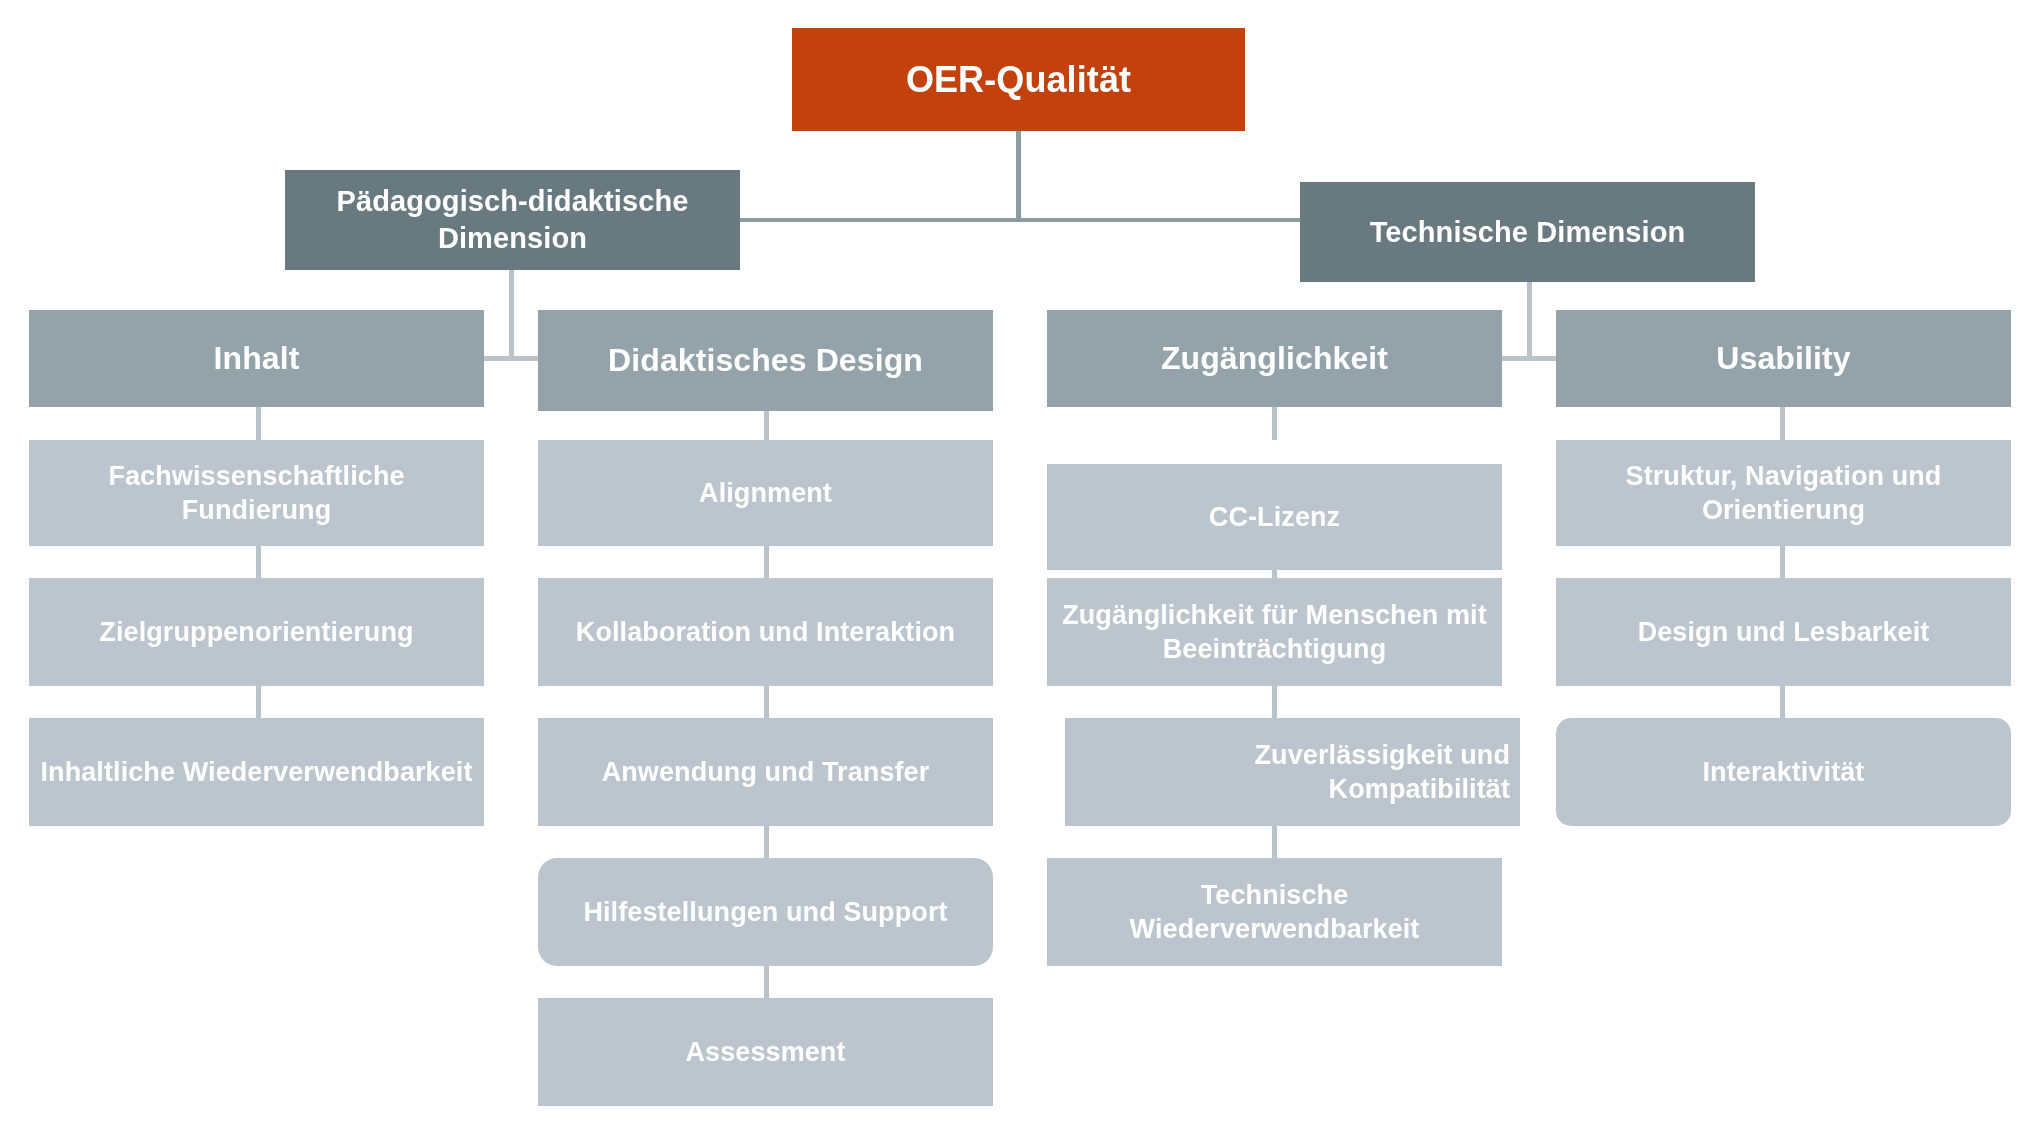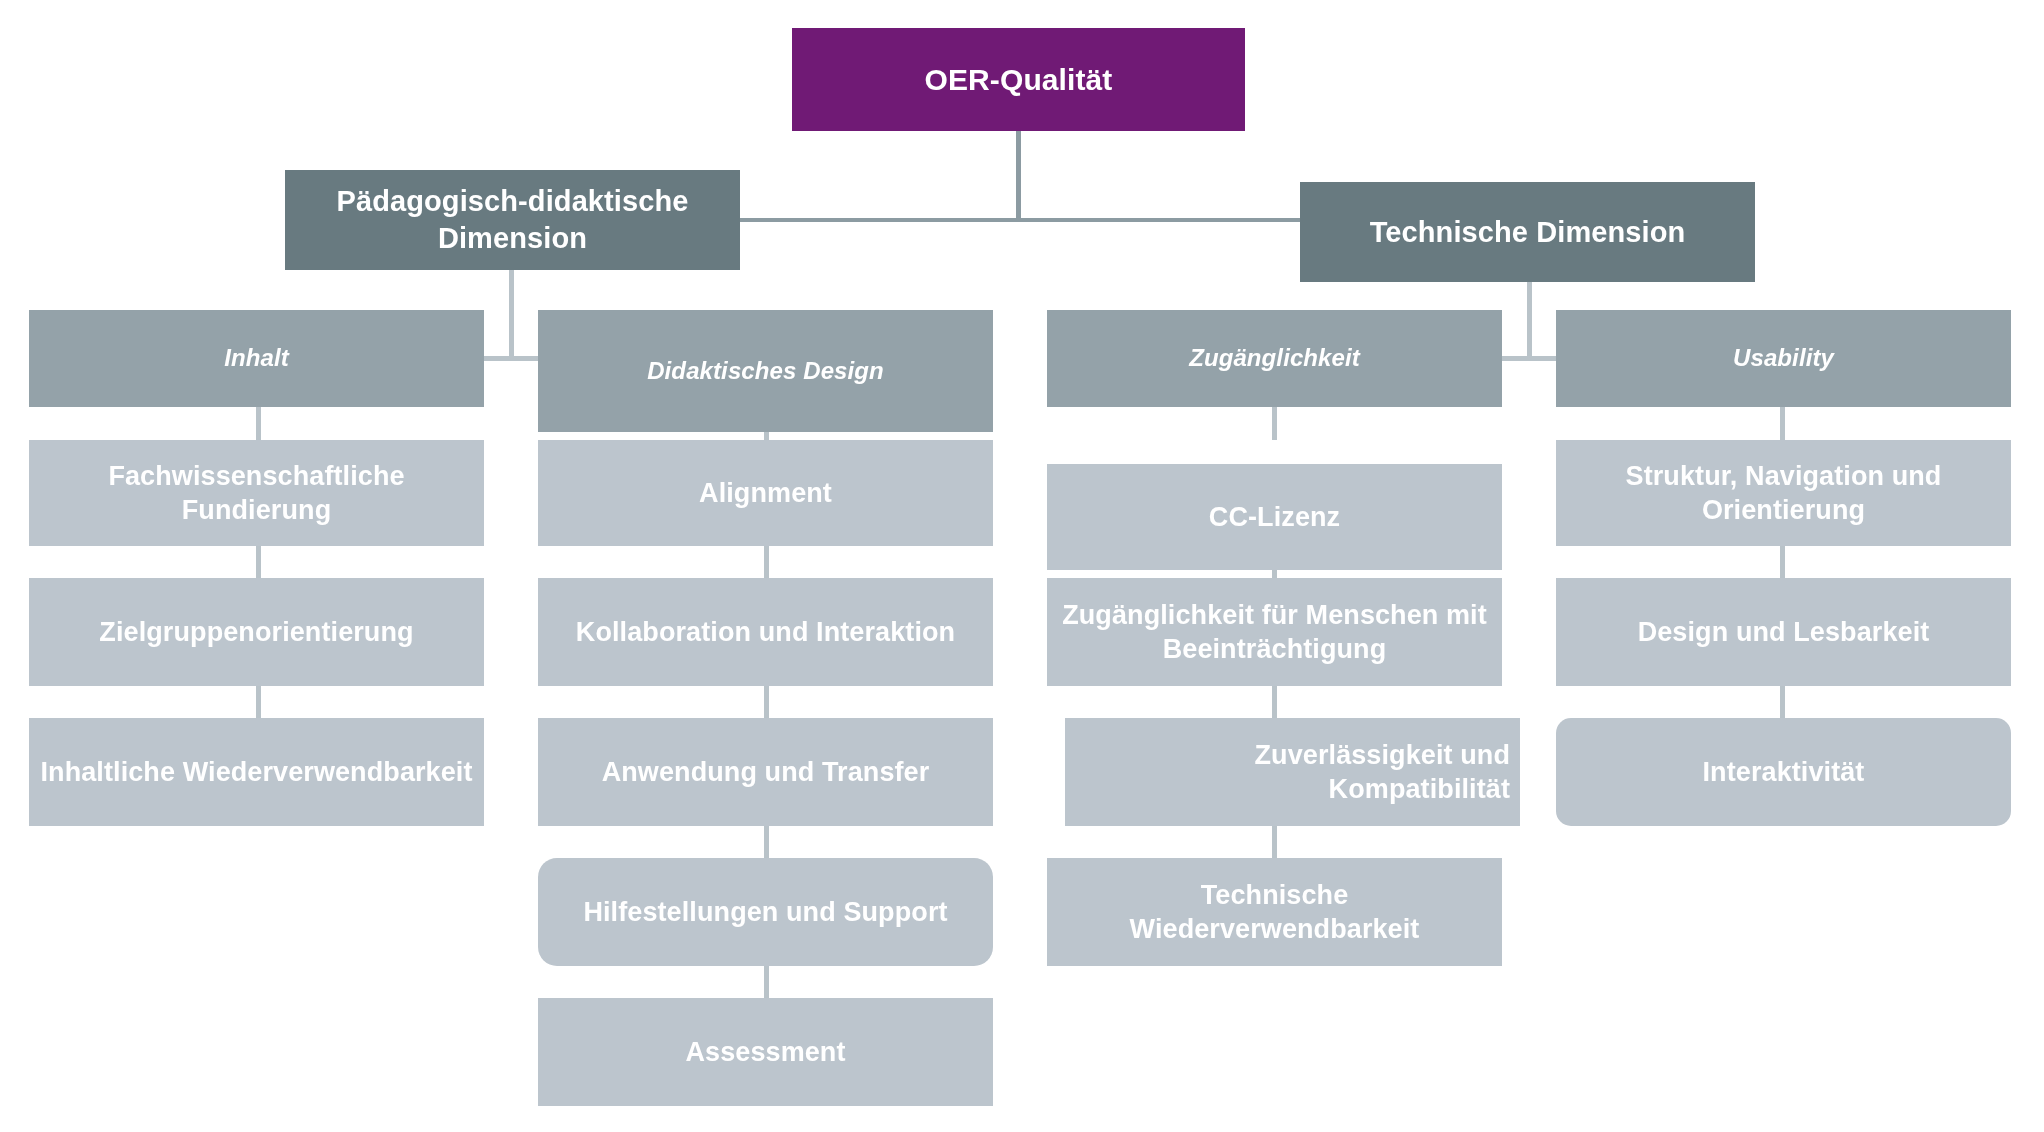--- a/index.html
+++ b/index.html
@@ -25,31 +25,30 @@
     align-items: center;
     justify-content: center;
     text-align: center;
     color: #ffffff;
     font-weight: bold;
     line-height: 1.26;
     padding: 4px 10px;
     letter-spacing: 0.1px;
   }
   .node.lvl-root {
-    background: #701a75;
-    font-size: 30px;
+    background: #c2410c;
+    font-size: 36px;
   }
   .node.lvl-dim {
     background: #687a80;
     font-size: 29px;
   }
   .node.lvl-cat {
     background: #94a2a9;
-    font-size: 24px;
-    font-style: italic;
+    font-size: 32px;
   }
   .node.lvl-leaf {
     background: #bcc5cd;
     font-size: 27px;
   }
   .conn {
     position: absolute;
     background: #b9c3c9;
   }
   .conn.dark {
@@ -91,21 +90,21 @@
   <div class="conn" style="left:1780px; top:407px; width:5px; height:33px;"></div>
   <div class="conn" style="left:1780px; top:546px; width:5px; height:32px;"></div>
   <div class="conn" style="left:1780px; top:686px; width:5px; height:32px;"></div>
 
   <div class="node lvl-root" style="left:792px; top:28px; width:453px; height:103px;">OER-Qualität</div>
 
   <div class="node lvl-dim" style="left:285px; top:170px; width:455px; height:100px;">Pädagogisch-didaktische Dimension</div>
   <div class="node lvl-dim" style="left:1300px; top:170px; width:455px; height:100px;margin-top:12px;">Technische Dimension</div>
 
   <div class="node lvl-cat" style="left:29px; top:310px; width:455px; height:97px;">Inhalt</div>
-  <div class="node lvl-cat" style="left:538px; top:310px; width:455px; height:122px;">Didaktisches Design</div>
+  <div class="node lvl-cat" style="left:538px; top:310px; width:455px; height:101px;">Didaktisches Design</div>
   <div class="node lvl-cat" style="left:1047px; top:310px; width:455px; height:97px;">Zugänglichkeit</div>
   <div class="node lvl-cat" style="left:1556px; top:310px; width:455px; height:97px;">Usability</div>
 
   <div class="node lvl-leaf" style="left:29px; top:440px; width:455px; height:106px;">Fachwissenschaftliche Fundierung</div>
   <div class="node lvl-leaf" style="left:29px; top:578px; width:455px; height:108px;">Zielgruppenorientierung</div>
   <div class="node lvl-leaf" style="left:29px; top:718px; width:455px; height:108px;">Inhaltliche Wiederverwendbarkeit</div>
 
   <div class="node lvl-leaf" style="left:538px; top:440px; width:455px; height:106px;">Alignment</div>
   <div class="node lvl-leaf" style="left:538px; top:578px; width:455px; height:108px;">Kollaboration und Interaktion</div>
   <div class="node lvl-leaf" style="left:538px; top:718px; width:455px; height:108px;">Anwendung und Transfer</div>

